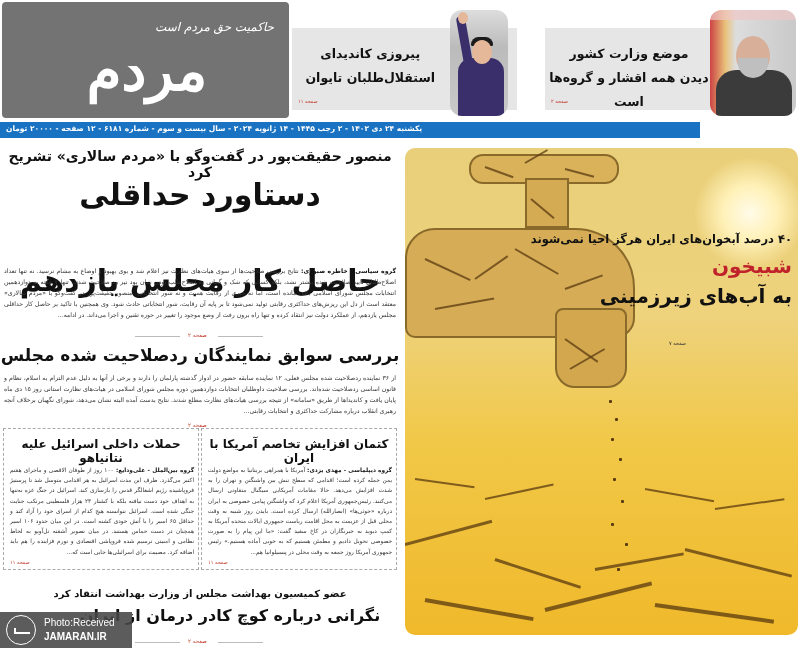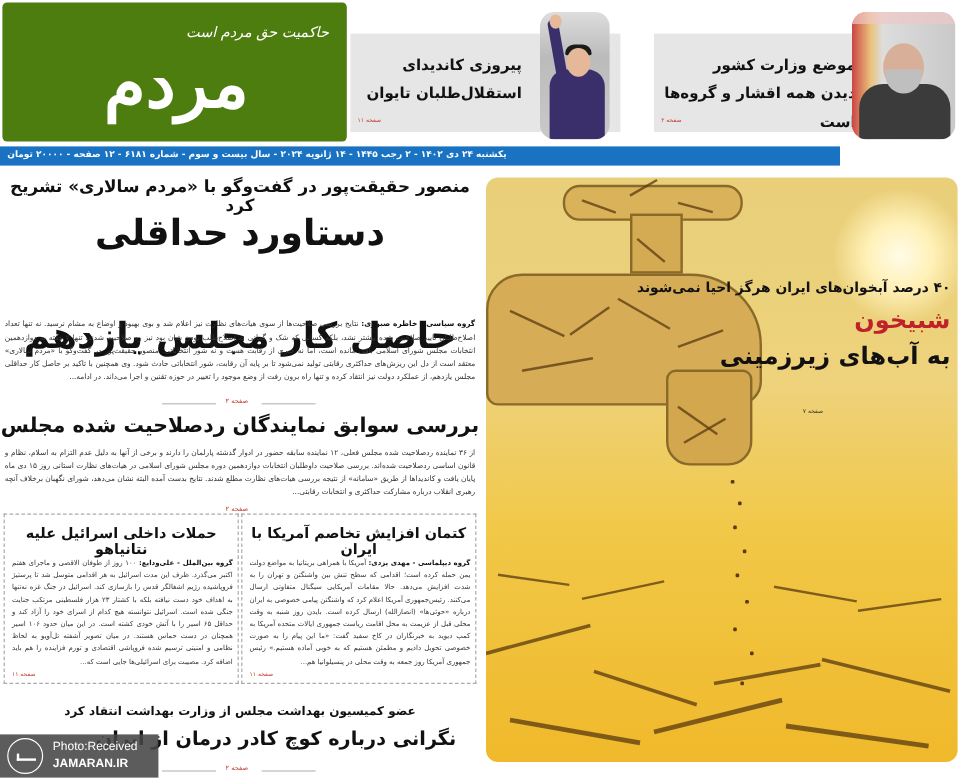--- a/index.html
+++ b/index.html
@@ -1,28 +1,28 @@
 <!DOCTYPE html>
 <html><head>
 <meta charset="utf-8">
 <style>
   * { box-sizing: border-box; margin: 0; padding: 0; }
   html, body { width: 800px; height: 650px; overflow: hidden; background: #ffffff; }
   body { position: relative; font-family: "DejaVu Sans", sans-serif; color: #111; direction: rtl; }
 
   
   .masthead { position: absolute; left: 0; top: 0; width: 800px; height: 120px; background: #fff; }
-  .logo-box { position: absolute; left: 2px; top: 2px; width: 287px; height: 116px; background: #4d7c0f; border-radius: 4px; }
+  .logo-box { position: absolute; left: 2px; top: 2px; width: 287px; height: 116px; background: #737373; border-radius: 4px; }
   .logo-slogan { position: absolute; left: 112px; top: 18px; width: 160px; text-align: right; color: #fff; font-family: "DejaVu Serif", serif; font-style: italic; font-size: 12px; }
   .logo-title { position: absolute; left: 10px; top: 28px; width: 270px; text-align: center; color: #fff; font-family: "DejaVu Serif", serif; font-weight: bold; font-size: 56px; line-height: 80px; letter-spacing: -2px; }
 
   .teaser { position: absolute; top: 28px; height: 82px; background: #e6e6e6; }
   .teaser-1 { left: 292px; width: 225px; }
   .teaser-2 { left: 545px; width: 178px; }
-  .teaser-text { position: absolute; top: 14px; right: 0; font-weight: bold; font-size: 12.5px; line-height: 24px; text-align: right; color: #111; }
+  .teaser-text { position: absolute; top: 14px; right: 0; font-weight: bold; font-size: 12.5px; line-height: 24px; text-align: center; color: #111; }
   .teaser-1 .teaser-text { right: 82px; }
   .teaser-2 .teaser-text { right: 10px; }
   .teaser-page { position: absolute; left: 6px; bottom: 6px; font-size: 5px; color: #c0392b; }
   .teaser-photo { position: absolute; top: 10px; height: 106px; border-radius: 12px; overflow: hidden; }
   .photo-taiwan { left: 450px; width: 58px; background: linear-gradient(180deg,#ddd 0%,#bbb 35%,#c9c9c9 100%); }
   .photo-taiwan .suit { position:absolute; left:8px; bottom:0; width:46px; height:58px; background:#3a2f6a; border-radius:14px 14px 0 0; }
   .photo-taiwan .face { position:absolute; left:22px; top:30px; width:20px; height:24px; background:#e4b899; border-radius:50%; }
   .photo-taiwan .hair { position:absolute; left:21px; top:27px; width:22px; height:9px; background:#1b1b1b; border-radius:10px 10px 2px 2px; }
   .photo-taiwan .arm { position:absolute; left:10px; top:6px; width:9px; height:50px; background:#3a2f6a; transform: rotate(-10deg); border-radius:4px; }
   .photo-taiwan .hand { position:absolute; left:8px; top:2px; width:10px; height:12px; background:#e4b899; border-radius:50%; }

